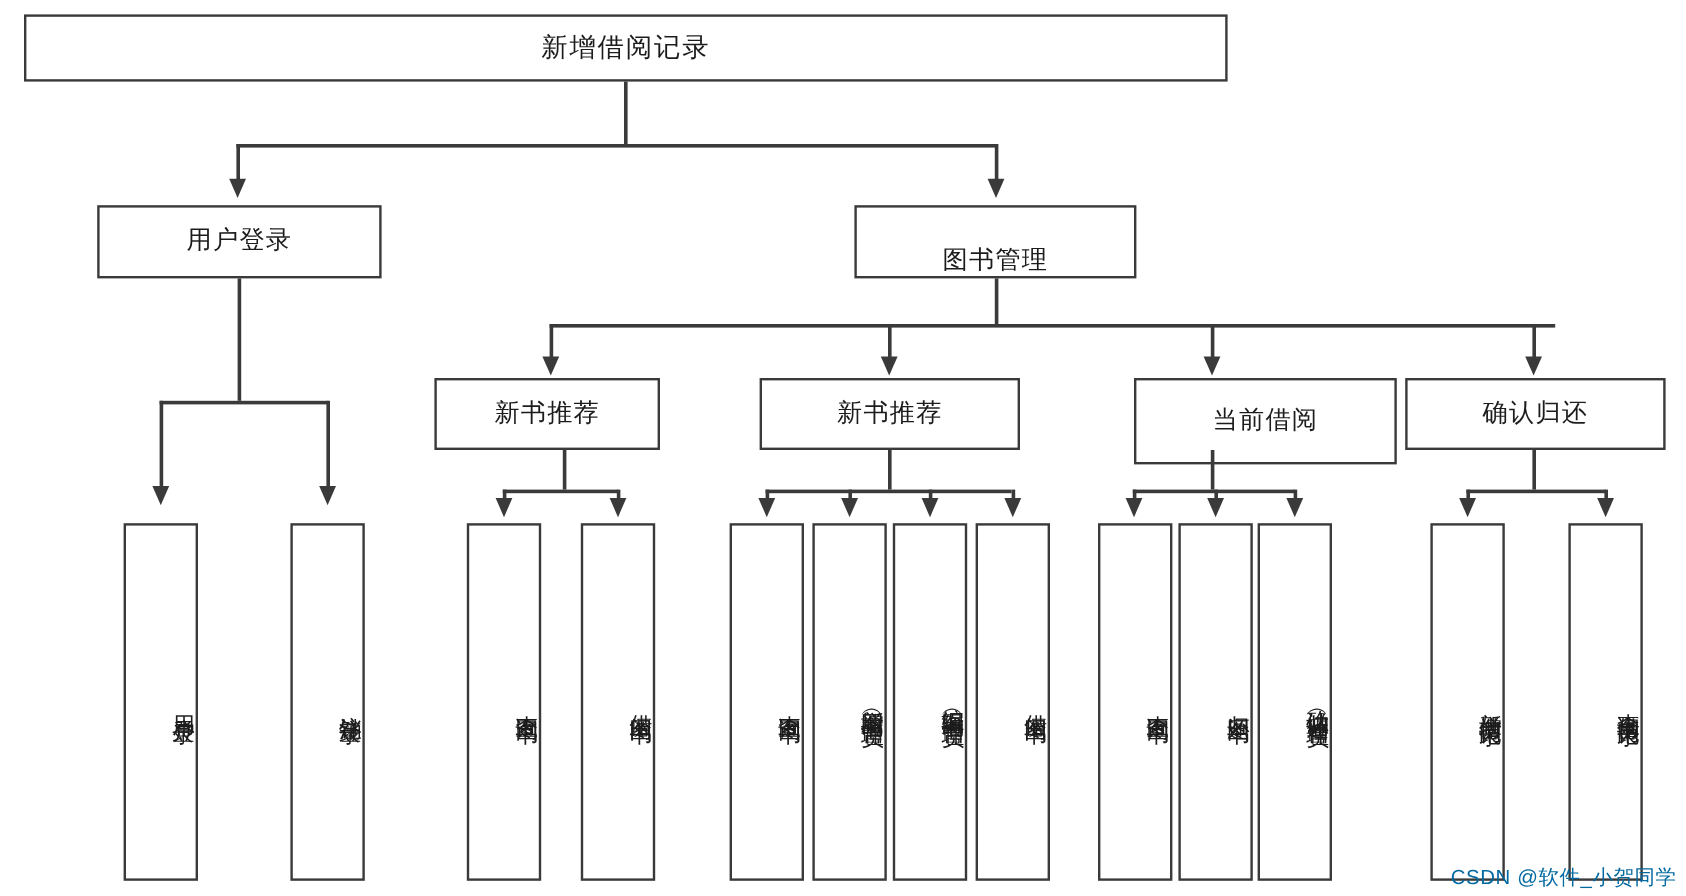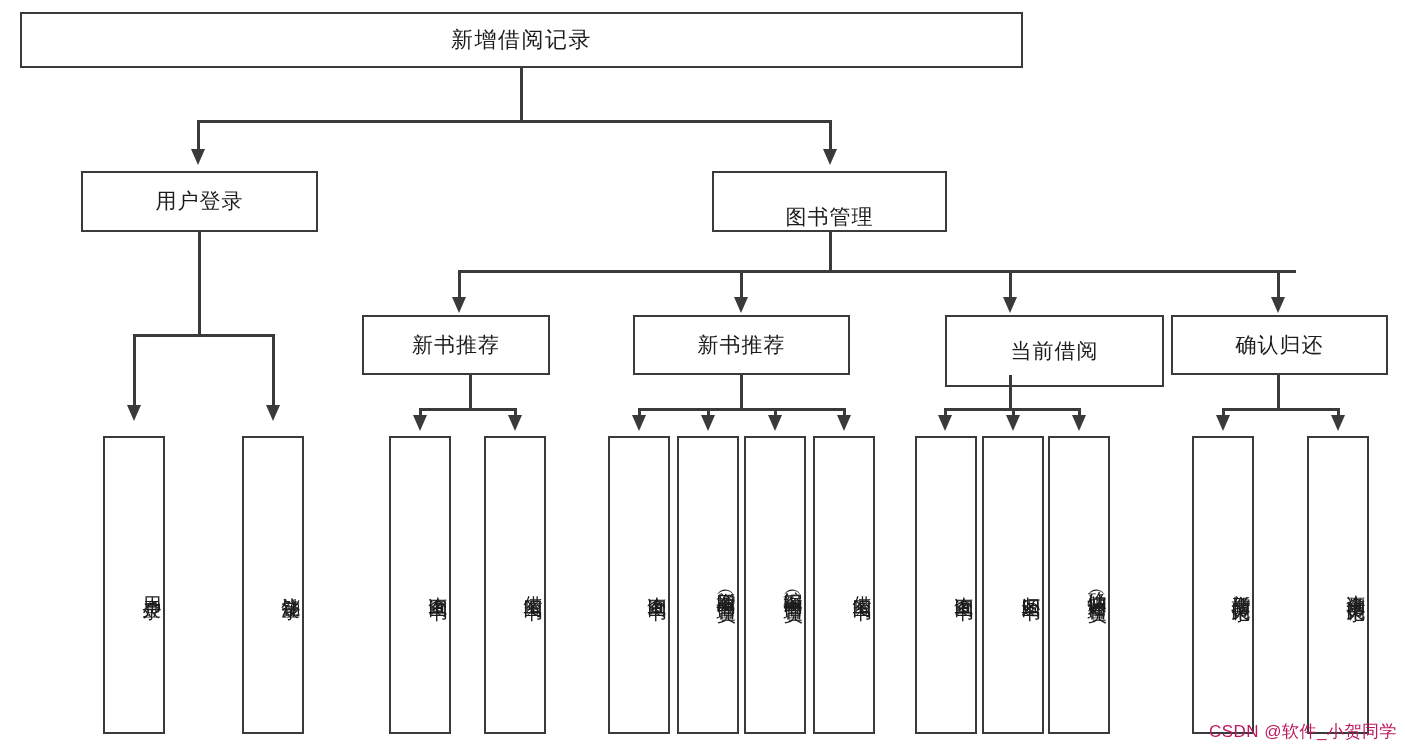--- a/index.html
+++ b/index.html
@@ -66,21 +66,21 @@
     height: 0;
     border-left: 7px solid transparent;
     border-right: 7px solid transparent;
     border-top: 16px solid #3a3a3a;
   }
   #watermark {
     position: absolute;
     right: 8px;
     bottom: 4px;
     font-size: 17px;
-    color: #be185d;
+    color: #0369a1;
     letter-spacing: 0.5px;
     white-space: nowrap;
     pointer-events: none;
   }
 </style>
 </head>
 <body>
 
 <div id="canvas">
 

